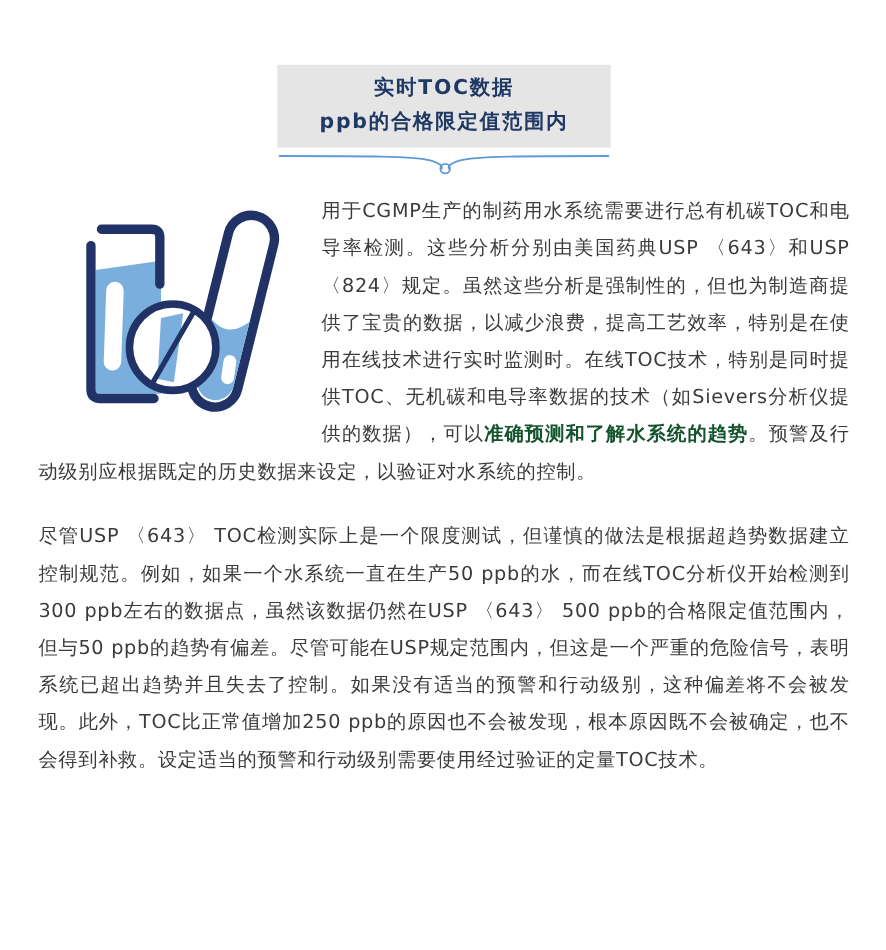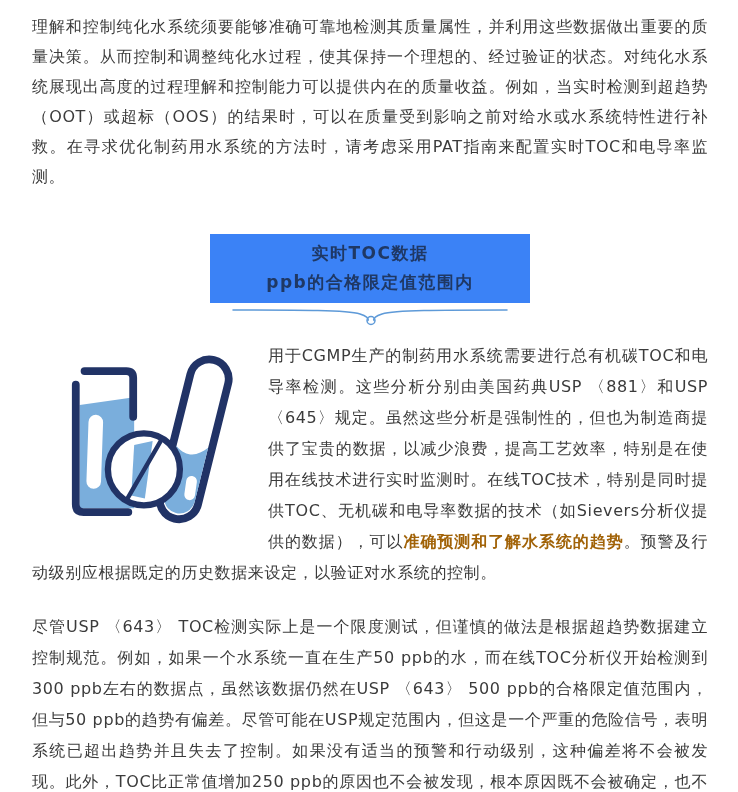--- a/index.html
+++ b/index.html
@@ -26,23 +26,23 @@
     letter-spacing: 0.6px;
     text-align: justify;
     text-justify: inter-character;
   }
   
   .callout-wrap {
     margin-top: 42px;
     text-align: center;
   }
   .callout {
-    width: 320px;
+    width: 278px;
     margin: 0 auto;
-    background: #3b82f6;
+    background: #e5e5e5;
     padding: 5px 0 6px;
   }
   .callout-line {
     display: block;
     font-size: 17px;
     font-weight: bold;
     color: #1f3864;
     line-height: 29px;
     letter-spacing: 1.5px;
   }
@@ -64,33 +64,32 @@
   .para-mid {
     margin: 0;
     font-size: 16px;
     line-height: 31px;
     letter-spacing: 0.6px;
     text-align: justify;
     text-justify: inter-character;
   }
   .bold-navy {
     font-weight: bold;
-    color: #a16207;
+    color: #14532d;
   }
   .closing {
     margin-top: 23px;
     line-height: 31px;
   }
 </style>
 </head>
 <body>
 
 <div class="page">
 
-  <p class="para">理解和控制纯化水系统须要能够准确可靠地检测其质量属性，并利用这些数据做出重要的质量决策。从而控制和调整纯化水过程，使其保持一个理想的、经过验证的状态。对纯化水系统展现出高度的过程理解和控制能力可以提供内在的质量收益。例如，当实时检测到超趋势（OOT）或超标（OOS）的结果时，可以在质量受到影响之前对给水或水系统特性进行补救。在寻求优化制药用水系统的方法时，请考虑采用PAT指南来配置实时TOC和电导率监测。</p>
 
   <div class="callout-wrap">
     <div class="callout">
       <span class="callout-line">实时TOC数据</span>
       <span class="callout-line">ppb的合格限定值范围内</span>
     </div>
     <svg class="divider" width="278" height="20" viewBox="0 0 278 20">
       <g fill="none" stroke="#5e9ad8" stroke-width="1.5" stroke-linecap="round">
         <path d="M2,4 C72,4 116,4 129,8 C135,10 138,12 137,14.5"></path>
         <circle cx="140" cy="14.5" r="4"></circle>
@@ -118,18 +117,18 @@
         <rect x="131" y="126" width="11" height="25" rx="5.5" fill="#ffffff" transform="rotate(-6 136 138)"></rect>
       </g>
 
       <circle cx="78" cy="120" r="37" fill="#ffffff" stroke="#213366" stroke-width="6.5"></circle>
 
       <path d="M68,95 L87,91 L79,150 L65,147 Z" fill="#7aaedc"></path>
 
       <path d="M97,88 L60,152" stroke="#213366" stroke-width="4.5" stroke-linecap="round" fill="none"></path>
     </svg>
 
-    <p class="para-mid"><span>用于CGMP生产的制药用水系统需要进行总有机碳TOC和电导率检测。这些分析分别由美国药典USP 〈881〉和USP〈645〉规定。虽然这些分析是强制性的，但也为制造商提供了宝贵的数据，以减少浪费，提高工艺效率，特别是在使用在线技术进行实时监测时。在线TOC技术，特别是同时提供TOC、无机碳和电导率数据的技术（如Sievers分析仪提供的数据），可以</span><span class="bold-navy">准确预测和了解水系统的趋势</span><span>。预警及行动级别应根据既定的历史数据来设定，以验证对水系统的控制。</span></p>
+    <p class="para-mid"><span>用于CGMP生产的制药用水系统需要进行总有机碳TOC和电导率检测。这些分析分别由美国药典USP 〈643〉和USP〈824〉规定。虽然这些分析是强制性的，但也为制造商提供了宝贵的数据，以减少浪费，提高工艺效率，特别是在使用在线技术进行实时监测时。在线TOC技术，特别是同时提供TOC、无机碳和电导率数据的技术（如Sievers分析仪提供的数据），可以</span><span class="bold-navy">准确预测和了解水系统的趋势</span><span>。预警及行动级别应根据既定的历史数据来设定，以验证对水系统的控制。</span></p>
   </div>
 
   <p class="para closing">尽管USP 〈643〉 TOC检测实际上是一个限度测试，但谨慎的做法是根据超趋势数据建立控制规范。例如，如果一个水系统一直在生产50 ppb的水，而在线TOC分析仪开始检测到300 ppb左右的数据点，虽然该数据仍然在USP 〈643〉 500 ppb的合格限定值范围内，但与50 ppb的趋势有偏差。尽管可能在USP规定范围内，但这是一个严重的危险信号，表明系统已超出趋势并且失去了控制。如果没有适当的预警和行动级别，这种偏差将不会被发现。此外，TOC比正常值增加250 ppb的原因也不会被发现，根本原因既不会被确定，也不会得到补救。设定适当的预警和行动级别需要使用经过验证的定量TOC技术。</p>
 
 </div>
 
 </body></html>

